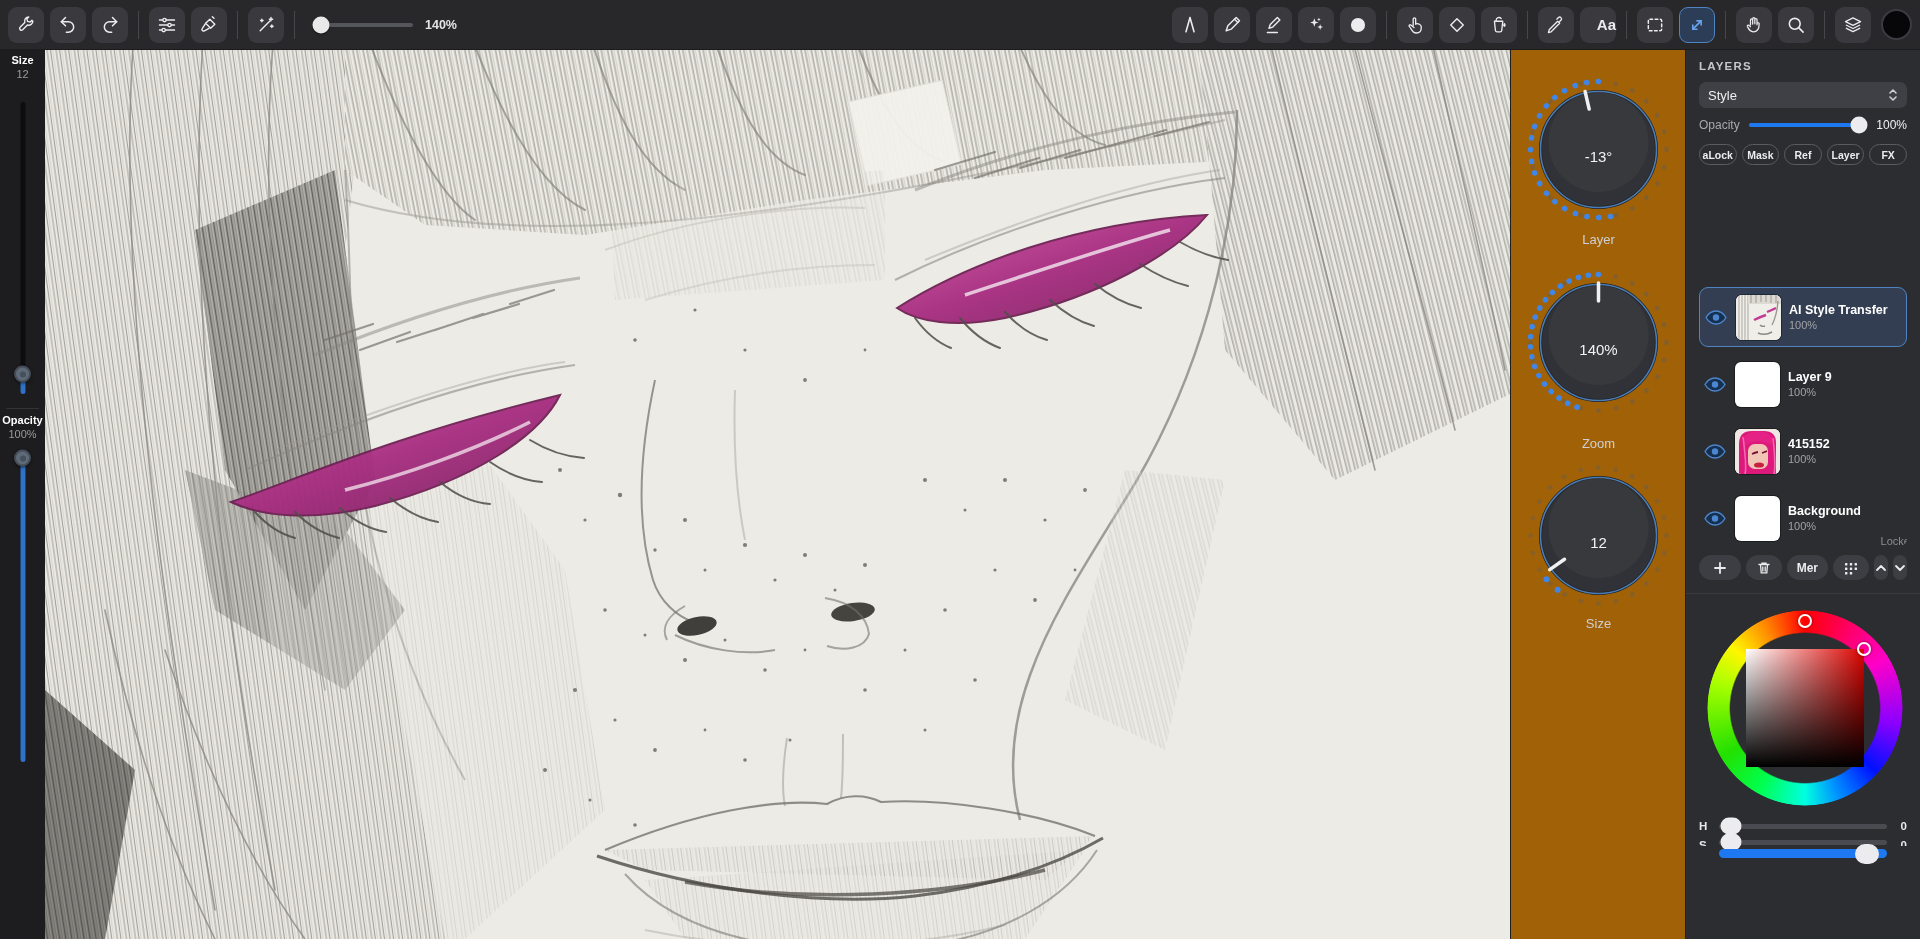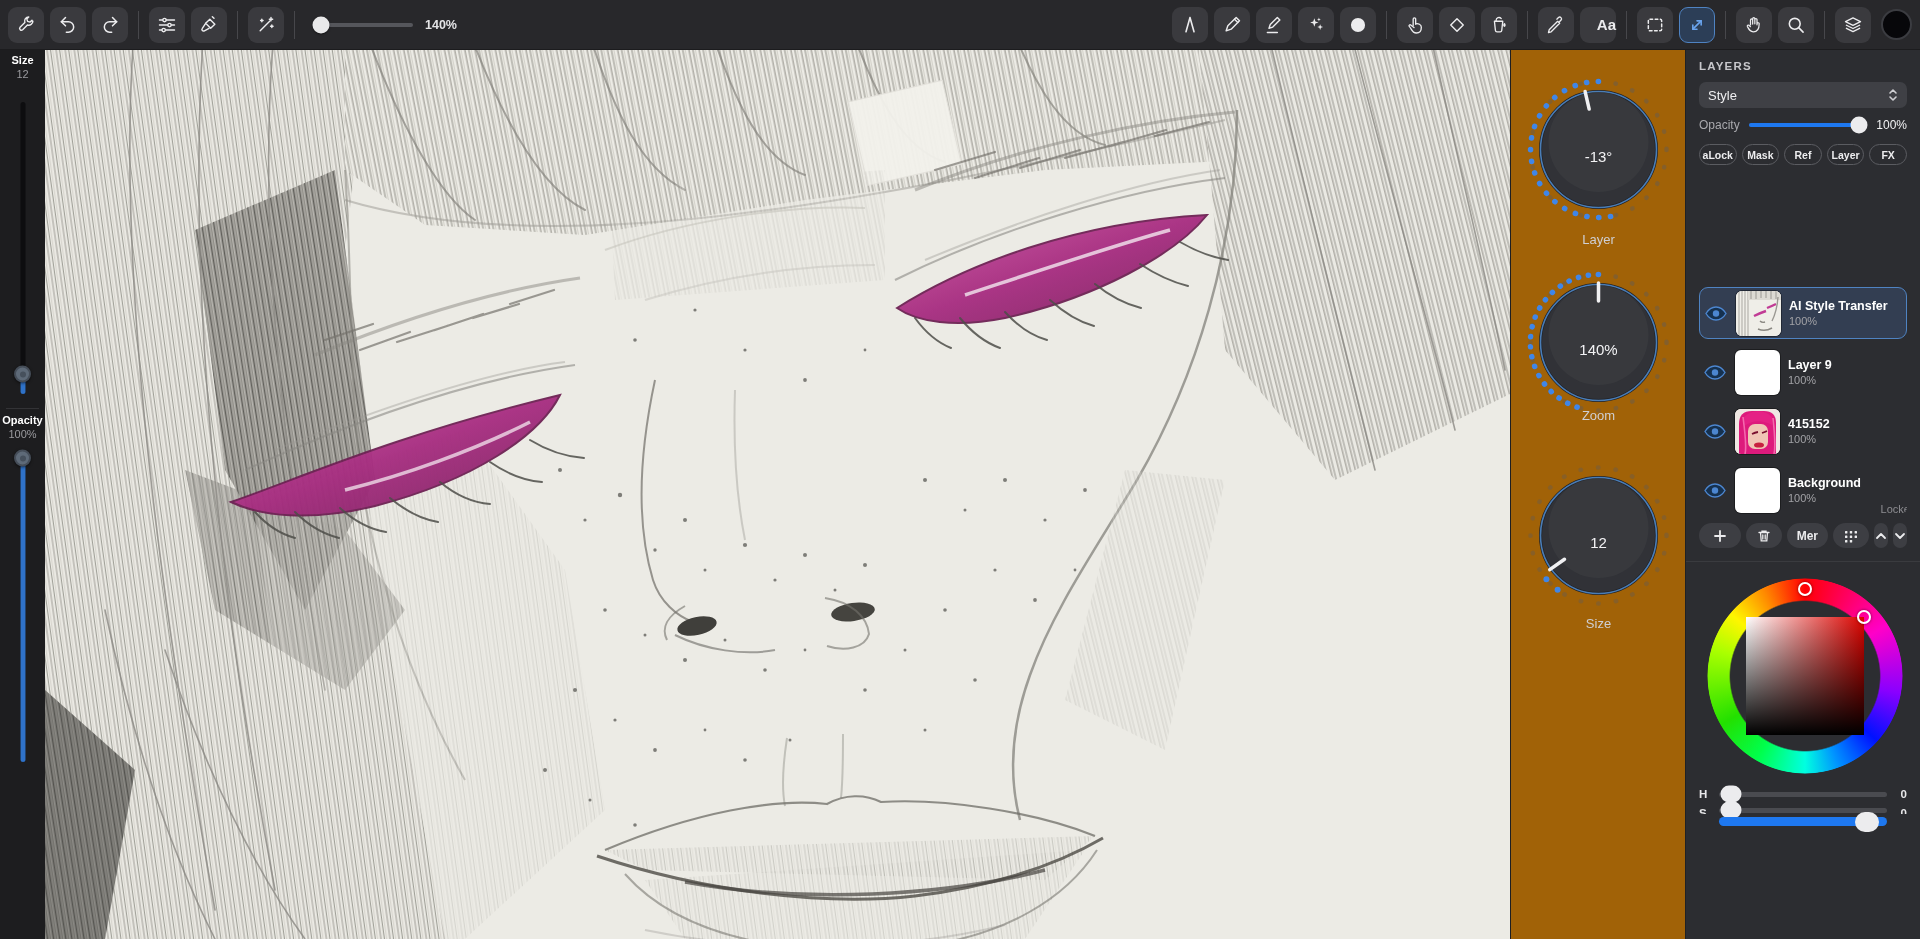--- a/index.html
+++ b/index.html
@@ -66,21 +66,21 @@
   .op-label { color:#a9a9ad; font-size:12px; }
   .op-track { flex:1; height:4px; border-radius:2px; background:#4a4b50; position:relative; }
   .op-fill { position:absolute; left:0; top:0; height:4px; width:93%; background:#1e78f0; border-radius:2px; }
   .op-knob { position:absolute; left:93%; top:50%; transform:translate(-50%,-50%);
     width:17px; height:17px; border-radius:50%; background:#ececee; }
   .op-value { color:#f2f2f4; font-size:12px; }
   .toggles { display:flex; gap:5px; margin-bottom:122px; }
   .pill { flex:1; height:21px; border:1.2px solid #5b5c61; border-radius:11px; color:#ededef;
     font-size:10.5px; font-weight:bold; display:flex; align-items:center; justify-content:center; background:transparent; }
 
-  .layer-row { height:52px; border-radius:9px; display:flex; align-items:center; gap:8px;
+  .layer-row { height:60px; border-radius:9px; display:flex; align-items:center; gap:8px;
     padding:0 4px; margin-bottom:7px; position:relative; overflow:hidden; }
   .layer-row.selected { background:#333e52; border:1px solid #4f83c2; }
   .eye { width:24px; flex:0 0 auto; display:flex; justify-content:center; }
   .thumb { width:45px; height:45px; border-radius:6px; background:#fff; overflow:hidden;
     flex:0 0 auto; box-shadow:0 0 0 1px rgba(0,0,0,.35); }
   .thumb svg { display:block; width:45px; height:45px; }
   .lmeta { display:flex; flex-direction:column; gap:2px; min-width:0; }
   .lname { color:#fff; font-size:12.5px; font-weight:bold; white-space:nowrap; }
   .lop { color:#a2a2a6; font-size:11px; }
   .locked { position:absolute; right:-9px; bottom:1px; color:#8d8d91; font-size:11px; }
@@ -491,21 +491,21 @@
         <svg viewBox="0 0 155 155">
           <circle cx="77.5" cy="77.5" r="68" fill="none" stroke="#5a5c62" opacity=".4" stroke-width="4.5" pathLength="100" stroke-dasharray="0.1 4.06" stroke-linecap="round"></circle>
           <path d="M77.5 9.5 A68 68 0 0 0 65.7 144.5" fill="none" stroke="#3f86e8" stroke-width="5.5" pathLength="100" stroke-dasharray="0.1 4.9" stroke-linecap="round"></path>
           <circle cx="77.5" cy="77.5" r="58" fill="#313237" stroke="#212226" stroke-width="3"></circle>
           <circle cx="77.5" cy="77.5" r="58" fill="none" stroke="#4a7db6" stroke-width="1.6"></circle>
           <circle cx="77.5" cy="70" r="50" fill="#3e3f44" opacity=".55"></circle>
           <line x1="77.5" y1="18" x2="77.5" y2="36" stroke="#f0f0f2" stroke-width="3.5" stroke-linecap="round"></line>
         </svg>
         <div class="dial-val">140%</div>
       </div>
-      <div class="dial-label" style="top:358px">Zoom</div>
+      <div class="dial-label" style="top:386px">Zoom</div>
 
       <div class="dial" style="top:408px">
         <svg viewBox="0 0 155 155">
           <circle cx="77.5" cy="77.5" r="68" fill="none" stroke="#5a5c62" opacity=".35" stroke-width="4.5" pathLength="100" stroke-dasharray="0.1 4.06" stroke-linecap="round"></circle>
           <circle cx="25.4" cy="121.2" r="3" fill="#3f86e8"></circle>
           <circle cx="36.6" cy="131.8" r="3" fill="#3f86e8"></circle>
           <circle cx="77.5" cy="77.5" r="58" fill="#313237" stroke="#212226" stroke-width="3"></circle>
           <circle cx="77.5" cy="77.5" r="58" fill="none" stroke="#4a7db6" stroke-width="1.6"></circle>
           <circle cx="77.5" cy="70" r="50" fill="#3e3f44" opacity=".55"></circle>
           <line x1="77.5" y1="18" x2="77.5" y2="36" stroke="#f0f0f2" stroke-width="3.5" stroke-linecap="round" transform="rotate(-125 77.5 77.5)"></line>

